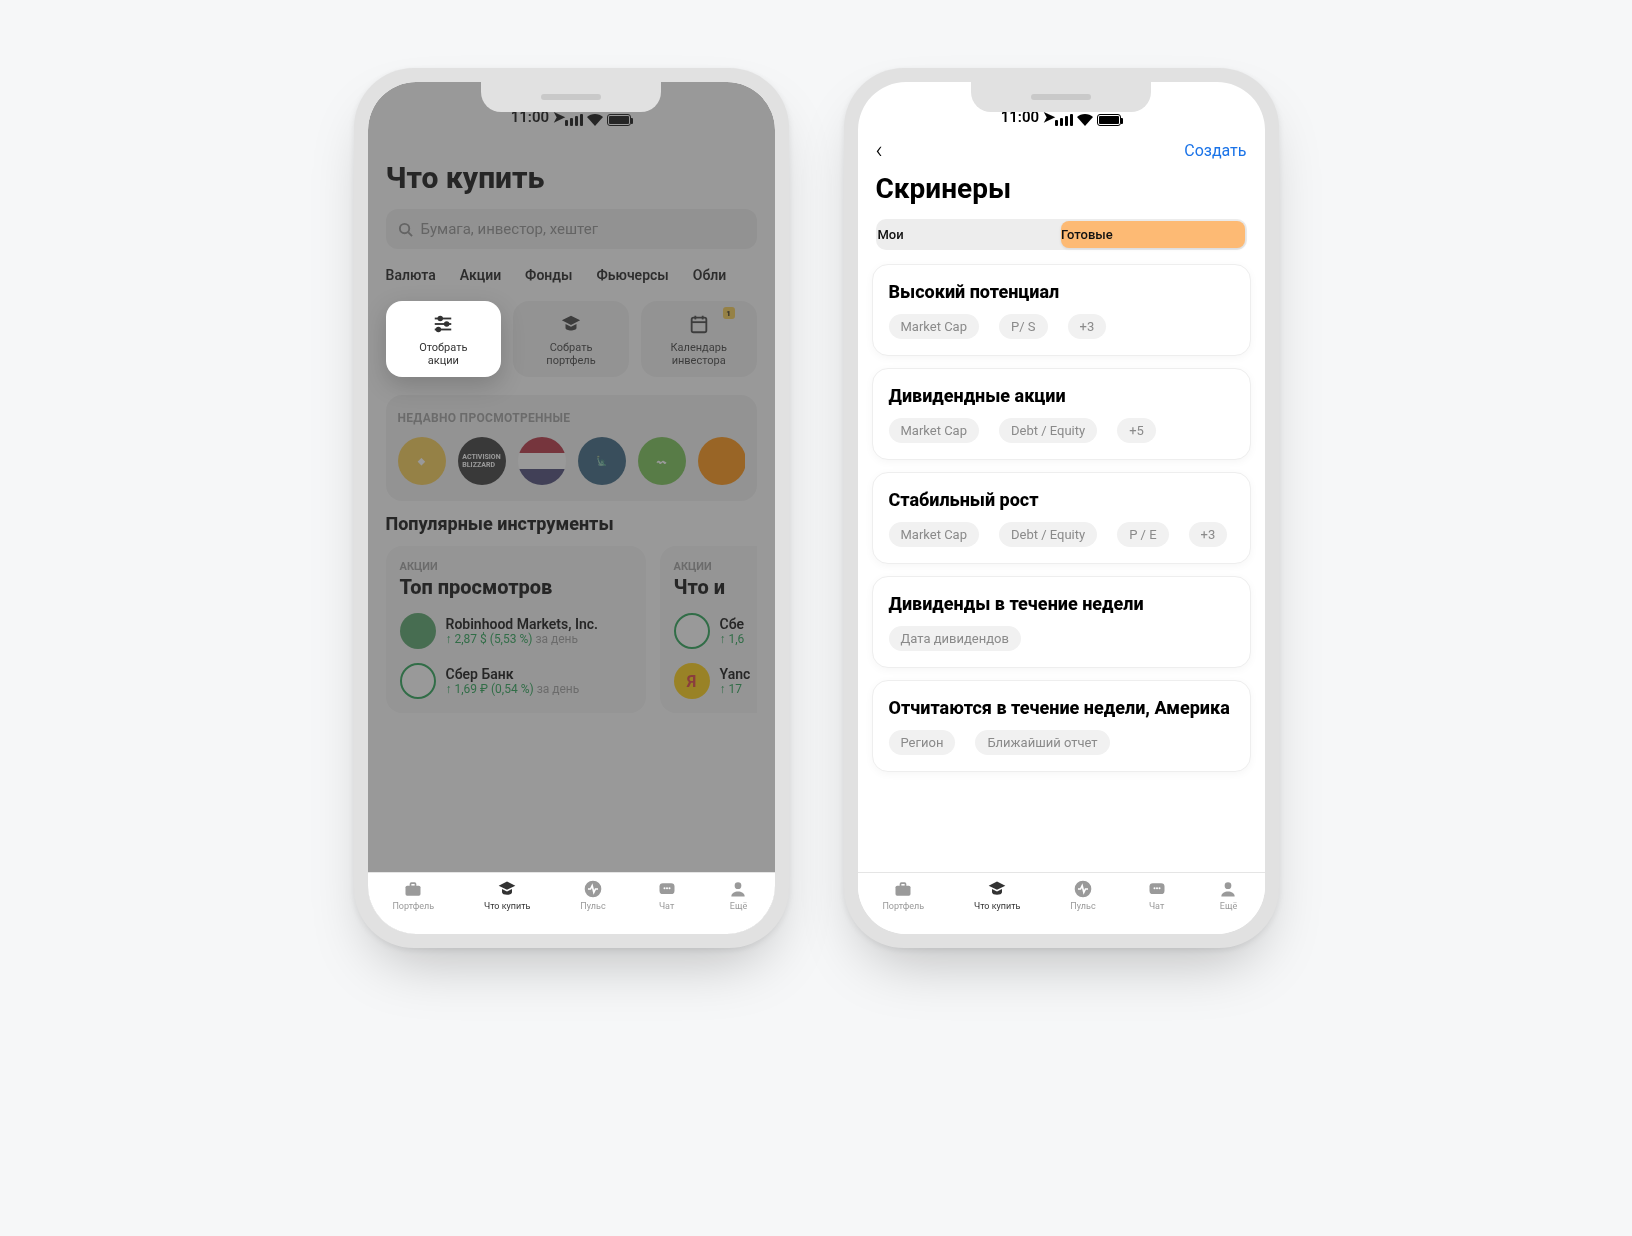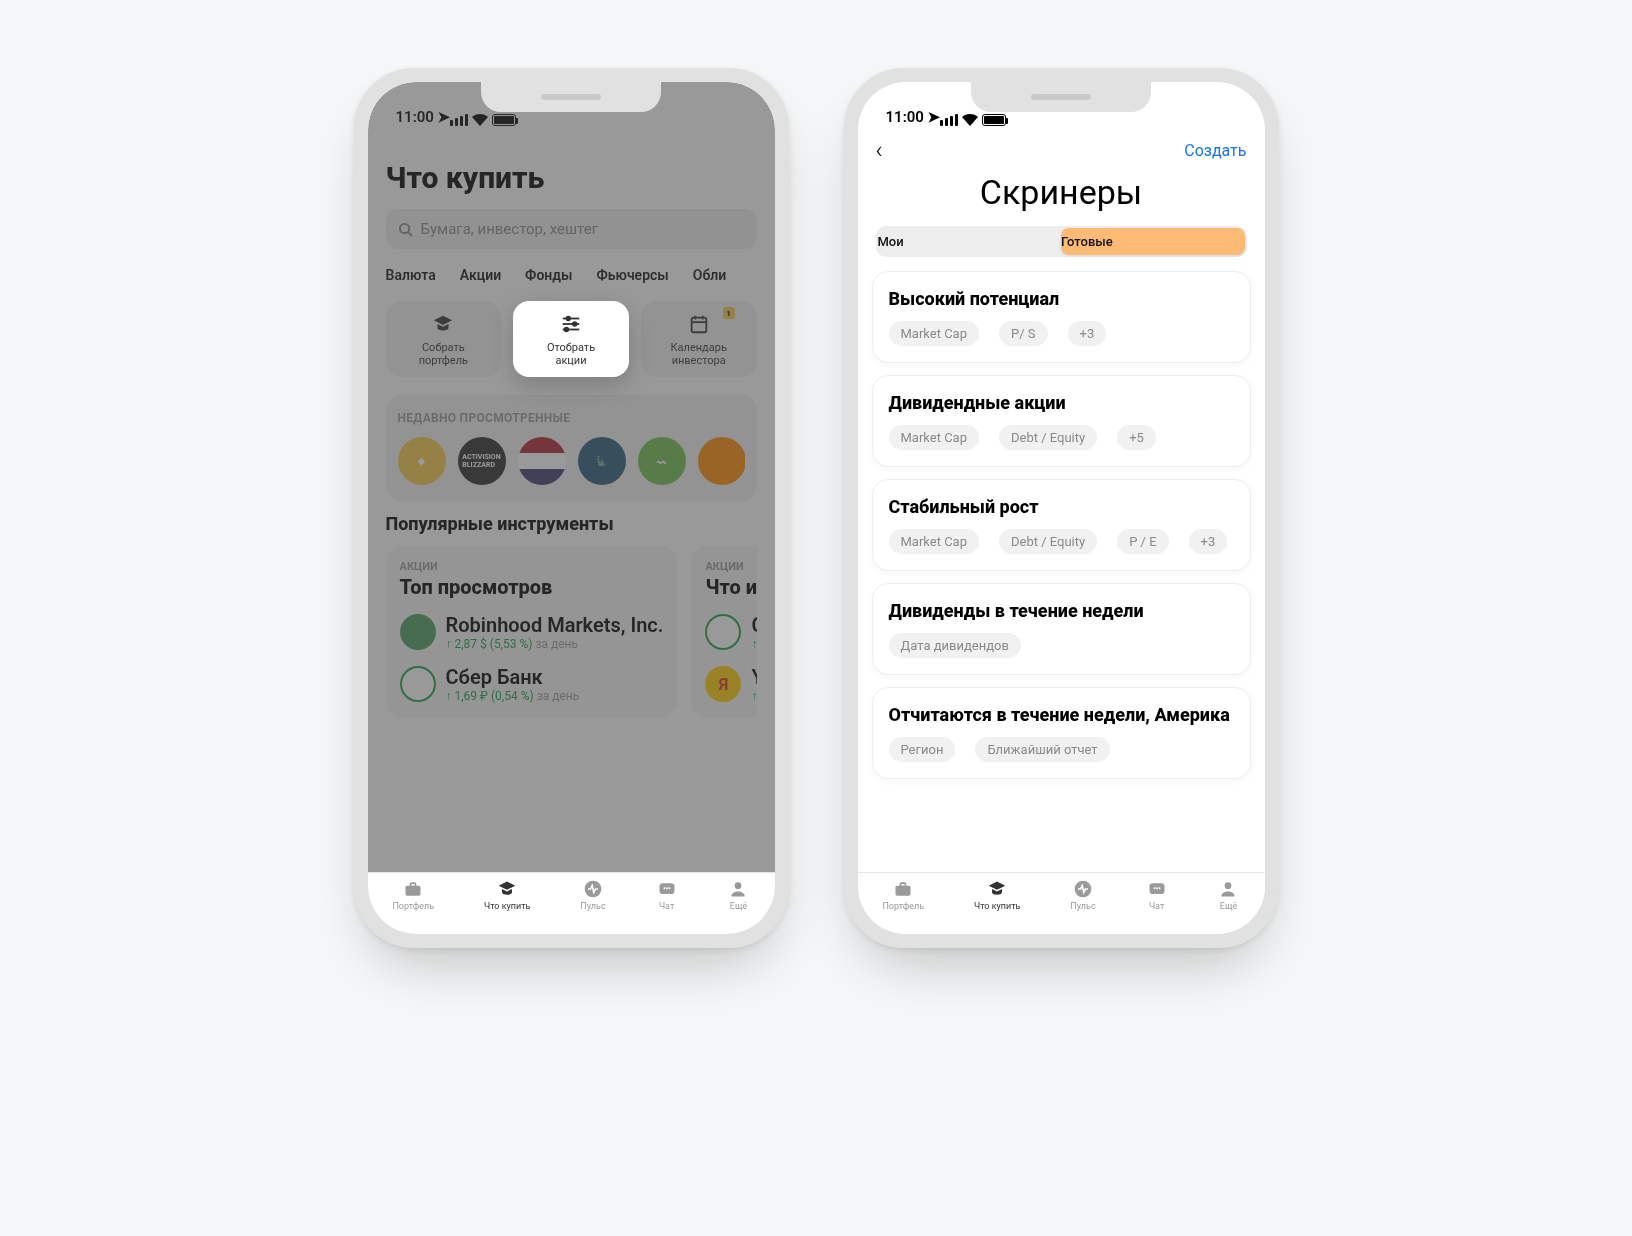--- a/index.html
+++ b/index.html
@@ -42,21 +42,21 @@
     z-index: 10;
   }
   .notch::before {
     content:"";
     position:absolute; left:50%; top:50%; transform:translate(-50%,-50%);
     width:60px; height:6px; background:#c9c9c9; border-radius:3px;
   }
 
   .statusbar {
     height: 46px;
-    display:flex; align-items:flex-end; justify-content:flex-start;
+    display:flex; align-items:flex-end; justify-content:center;
     padding: 0 28px 2px;
     font-size: 15px; font-weight: 600;
   }
   .sb-right { display:flex; gap:4px; align-items:center; }
   .signal { display:flex; gap:2px; align-items:flex-end; }
   .signal span { width:3px; background:#000; border-radius:1px; }
   .signal span:nth-child(1){height:6px}.signal span:nth-child(2){height:8px}.signal span:nth-child(3){height:10px}.signal span:nth-child(4){height:12px}
   .wifi-icon { width:16px; height:12px; }
   .batt { width:24px; height:12px; border:1px solid #000; border-radius:3px; position:relative; }
   .batt::after{content:"";position:absolute;top:3px;right:-3px;width:2px;height:6px;background:#000;border-radius:0 1px 1px 0;}
@@ -87,36 +87,36 @@
   .recent-row{display:flex;gap:12px;margin-top:12px;overflow:hidden;}
   .coin{width:48px;height:48px;border-radius:50%;flex-shrink:0;display:flex;align-items:center;justify-content:center;color:#fff;font-size:9px;font-weight:700;}
 
   .pop-title{font-size:18px;font-weight:800;margin-top:12px;}
   .pop-cards{display:flex;gap:14px;margin-top:12px;overflow:hidden;}
   .pop-card{background:#f6f6f6;border-radius:16px;padding:14px;min-width:260px;flex-shrink:0;}
   .pc-cat{font-size:11px;font-weight:700;color:#9a9a9a;}
   .pc-title{font-size:20px;font-weight:800;margin-top:2px;}
   .pc-item{display:flex;gap:10px;align-items:center;margin-top:14px;}
   .pc-logo{width:36px;height:36px;border-radius:50%;flex-shrink:0;}
-  .pc-name{font-size:20px;font-weight:600;}
+  .pc-name{font-size:14px;font-weight:600;}
   .pc-delta{font-size:12px;color:#1a9e4b;}
   .pc-delta .muted{color:#9a9a9a;}
 
   .tabbar{height:62px;border-top:1px solid #e5e5e5;display:flex;justify-content:space-around;align-items:flex-start;padding-top:6px;background:#fff;position:relative;z-index:7;}
   .tab{display:flex;flex-direction:column;align-items:center;gap:2px;color:#9a9a9a;}
   .tab.active{color:#333;}
   .tab svg{width:22px;height:20px;}
   .tab-label{font-size:9px;}
   .home-ind{position:absolute;bottom:8px;left:50%;transform:translateX(-50%);width:130px;height:5px;background:#000;border-radius:3px;}
 
   
   .navbar{display:flex;align-items:center;justify-content:space-between;padding:8px 18px 0;}
   .back{font-size:24px;font-weight:300;}
   .create{color:#1a73e8;font-size:16px;}
-  .page-title-r{font-size:34px;font-weight:400;padding:8px 18px 0;text-align:center;}
+  .page-title-r{font-size:28px;font-weight:700;padding:8px 18px 0;}
   .seg{display:flex;margin:14px 18px 0;background:#ededed;border-radius:10px;padding:2px;}
   .seg-item{flex:1;text-align:left;padding:6px 0;font-size:13px;font-weight:500;border-radius:8px;color:#111;}
   .seg-item.active{background:#fdba74;box-shadow:0 1px 3px rgba(0,0,0,.1);}
   .scr-list{padding:14px 14px 0;display:flex;flex-direction:column;gap:12px;}
   .scr-card{background:#fff;border:1px solid #eee;border-radius:16px;padding:16px;box-shadow:0 2px 8px rgba(0,0,0,.04);}
   .scr-title{font-size:18px;font-weight:800;}
   .chips{display:flex;flex-wrap:wrap;gap:20px;margin-top:12px;}
   .chip{background:#f1f1f1;color:#8a8a8a;border-radius:16px;padding:5px 12px;font-size:13px;}
 </style>
 </head>
@@ -158,42 +158,42 @@
 
       <div class="cat-tabs">
         <span class="cat-tab">Валюта</span>
         <span class="cat-tab">Акции</span>
         <span class="cat-tab">Фонды</span>
         <span class="cat-tab">Фьючерсы</span>
         <span class="cat-tab">Обли</span>
       </div>
 
       <div class="quick-row">
-        <div class="quick">
-          <svg viewBox="0 0 24 24">
-              <path d="M12 3L2 8l10 5 10-5-10-5zm-6 9v4c0 2 3 3 6 3s6-1 6-3v-4l-6 3-6-3z" fill="#333"></path>
-            </svg>
-          <div class="quick-label" style="white-space:pre-line">Собрать
-портфель</div>
-        </div>
         <div class="quick highlight" style="position:relative;z-index:8;">
           <svg viewBox="0 0 24 24">
               <g stroke="#333" stroke-width="2" fill="none">
                 <line x1="3" y1="6" x2="21" y2="6"></line>
                 <line x1="3" y1="12" x2="21" y2="12"></line>
                 <line x1="3" y1="18" x2="21" y2="18"></line>
                 <circle cx="9" cy="6" r="2" fill="#333"></circle>
                 <circle cx="16" cy="12" r="2" fill="#333"></circle>
                 <circle cx="7" cy="18" r="2" fill="#333"></circle>
               </g>
             </svg>
           <div class="quick-label" style="white-space:pre-line">Отобрать
 акции</div>
         </div>
         <div class="quick">
+          <svg viewBox="0 0 24 24">
+              <path d="M12 3L2 8l10 5 10-5-10-5zm-6 9v4c0 2 3 3 6 3s6-1 6-3v-4l-6 3-6-3z" fill="#333"></path>
+            </svg>
+          <div class="quick-label" style="white-space:pre-line">Собрать
+портфель</div>
+        </div>
+        <div class="quick">
           <div class="badge-1">1</div>
           <svg viewBox="0 0 24 24">
               <rect x="4" y="5" width="16" height="16" rx="2" fill="none" stroke="#333" stroke-width="2"></rect>
               <line x1="4" y1="10" x2="20" y2="10" stroke="#333" stroke-width="2"></line>
               <line x1="8" y1="3" x2="8" y2="7" stroke="#333" stroke-width="2"></line>
               <line x1="16" y1="3" x2="16" y2="7" stroke="#333" stroke-width="2"></line>
             </svg>
           <div class="quick-label" style="white-space:pre-line">Календарь
 инвестора</div>
         </div>

